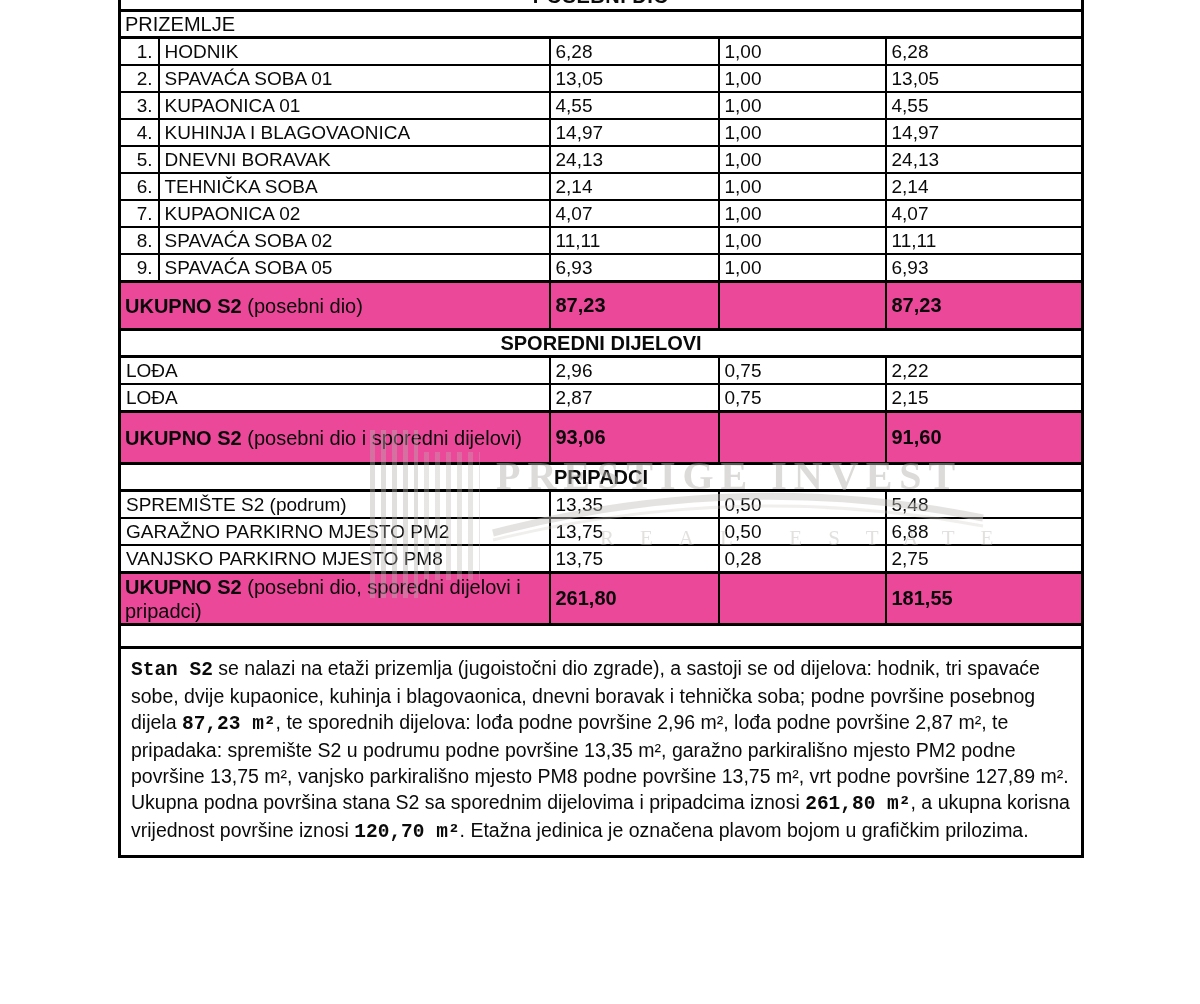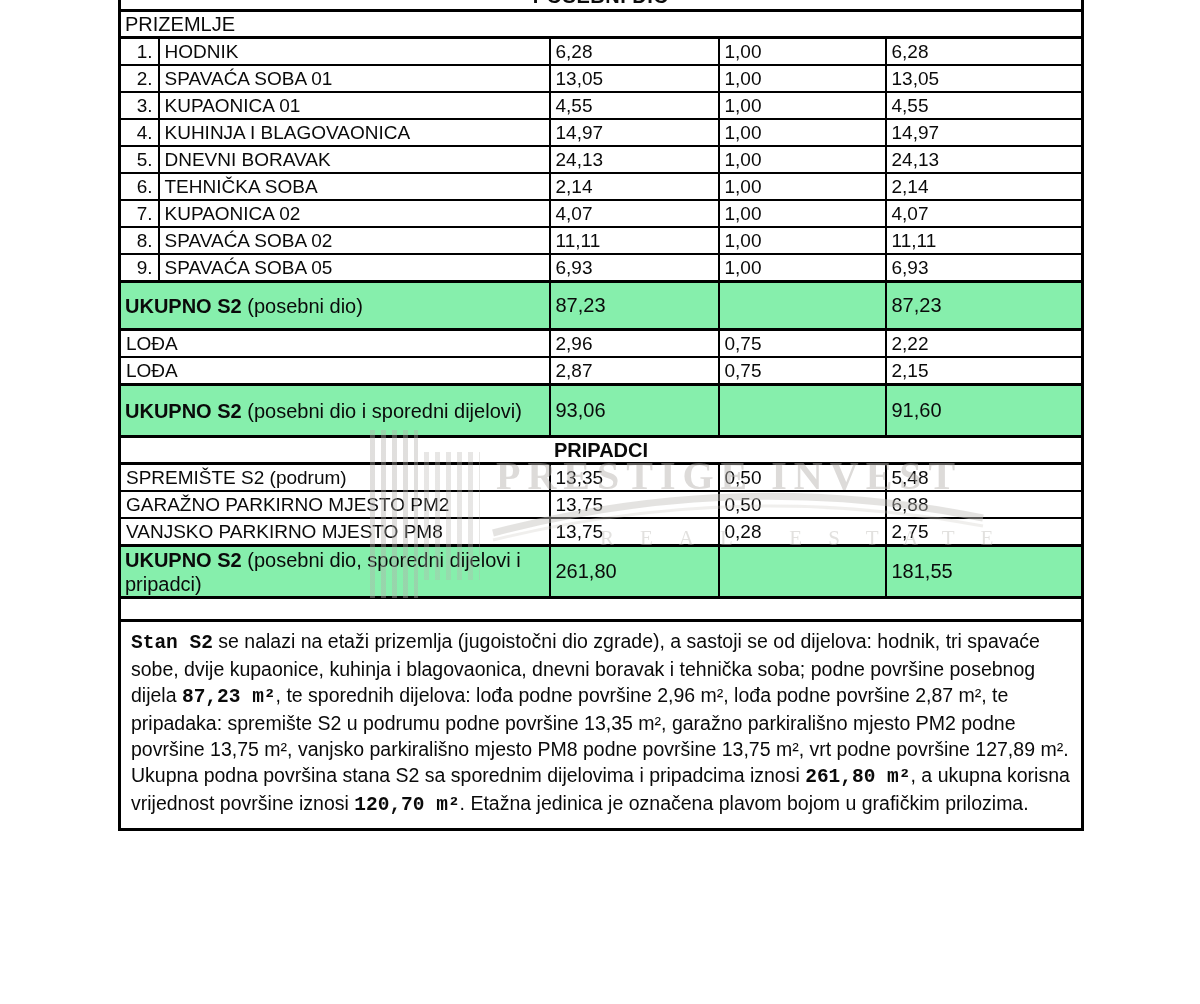--- a/index.html
+++ b/index.html
@@ -14,24 +14,24 @@
   
   col.c-num{width:39px;} col.c-name{width:391px;} col.c-a{width:169px;} col.c-k{width:167px;} col.c-v{width:197px;}
 
   
   tr.top-head td{height:26px;text-align:center;font-weight:bold;font-size:20px;letter-spacing:.5px;border-bottom-width:3px;}
   tr.floor td{height:24px;text-align:left;font-size:20px;border-bottom-width:3px;padding-left:4px;}
   tr.data td{height:25px;}
   tr.data td.num{text-align:right;padding-right:5px;}
   td.val{text-align:left;padding-right:6px;}
   tr.sec-title td{height:24px;text-align:center;font-weight:bold;font-size:20px;border-top-width:3px;border-bottom-width:3px;}
-  tr.total td{background:#86efac;border-top-width:3px;border-bottom-width:3px;}
+  tr.total td{background:#ec4899;border-top-width:3px;border-bottom-width:3px;}
   tr.total{height:48px;}
   tr.total td.lbl{font-size:20px;padding-left:4px;white-space:normal;line-height:24px;}
-  tr.total td.val{font-weight:normal;font-size:20px;}
+  tr.total td.val{font-weight:bold;font-size:20px;}
   tr.total2{height:52px;}
   tr.spacer td{height:20px;border-top-width:3px;border-bottom-width:3px;}
   tr.para-row td{border-width:3px;padding:6px 10px 10px 10px;white-space:normal;}
   .para{font-size:19.5px;line-height:26px;text-align:left;}
   .para b{font-weight:bold;font-family:Liberation Mono, monospace;}
   td.name{padding-left:4px;}
 
   
   .watermark{position:absolute;left:240px;top:450px;width:720px;height:180px;z-index:5;pointer-events:none;}
   .wm-bars-a{position:absolute;left:12px;top:0px;width:48px;height:168px;
@@ -134,20 +134,23 @@
 
       <tr class="total">
         <td class="lbl" colspan="2">
           <b>UKUPNO S2</b><span> (posebni dio)</span>
         </td>
         <td class="val">87,23</td>
         <td class="val"></td>
         <td class="val">87,23</td>
       </tr>
 
+      <tr class="sec-title">
+        <td colspan="5">SPOREDNI DIJELOVI</td>
+      </tr>
 
       <tr class="data">
         <td class="name" colspan="2">LOĐA</td>
         <td class="val">2,96</td>
         <td class="val">0,75</td>
         <td class="val">2,22</td>
       </tr>
       <tr class="data">
         <td class="name" colspan="2">LOĐA</td>
         <td class="val">2,87</td>

